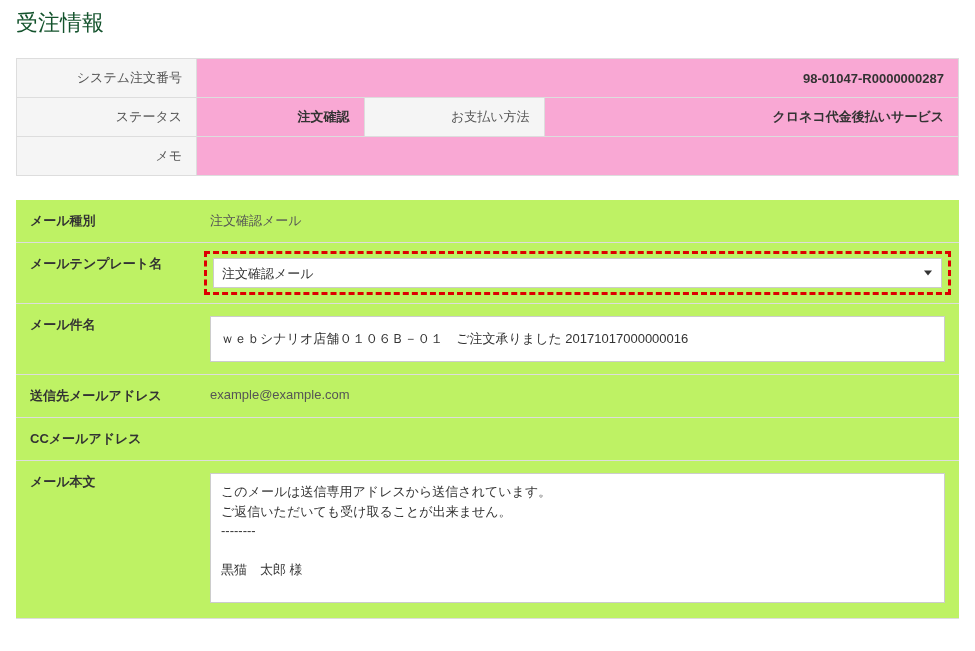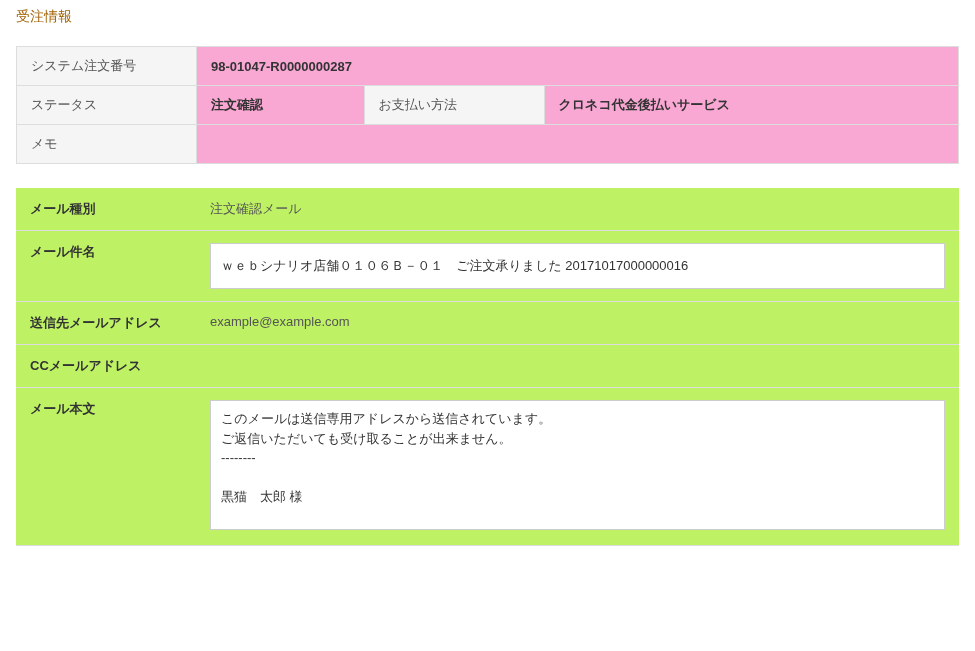--- a/index.html
+++ b/index.html
@@ -1,18 +1,18 @@
 <!DOCTYPE html>
 <html><head>
   <meta charset="utf-8">
   <style>
     * { box-sizing: border-box; margin: 0; padding: 0; }
     body { font-family: "Meiryo", "Hiragino Kaku Gothic Pro", sans-serif; font-size: 13px; color: #333; background: #fff; padding: 8px 16px; width: 975px; }
-    .page-title { font-size: 14px; font-weight: normal; margin-bottom: 20px; color: #a16207; }
-    .info-table { width: 100%; border-collapse: collapse; border: 1px solid #ddd; margin-bottom: 24px; }
+    .page-title { font-size: 22px; font-weight: normal; margin-bottom: 20px; color: #14532d; }
+    .info-table { width: 100%; border-collapse: collapse; border: 1px solid #ddd; margin-bottom: 24px; text-align: right; }
     .info-table td { border: 1px solid #ddd; padding: 10px 14px; vertical-align: middle; }
     .info-table .label-cell { background: #f5f5f5; color: #555; width: 180px; font-size: 13px; }
     .info-table .value-cell { background: #f9a8d4; color: #333; font-weight: bold; }
     .form-table { width: 100%; border-collapse: collapse; }
     .form-table tr { border-bottom: 1px solid #ddd; }
     .form-table td { padding: 12px 14px; vertical-align: top; background: #bef264; }
     .form-table .form-label { width: 180px; color: #333; font-weight: bold; font-size: 13px; }
     .form-table .form-value { color: #555; }
     .highlight-row .form-value { position: relative; }
     .highlight-wrap { border: 3px dashed #d00; padding: 4px 6px; margin: -4px -6px; }
@@ -46,20 +46,33 @@
   </tr>
 </tbody>
   </table>
 
 <table class="form-table">
   <tbody>
       <tr>
     <td class="form-label">メール種別</td>
     <td class="form-value">注文確認メール</td>
   </tr>
+  <tr class="highlight-row">
+    <td class="form-label">メールテンプレート名</td>
+    <td class="form-value">
+      <div class="highlight-wrap">
+        <div class="select-wrap">
+          <select class="select-field">
+            <option>注文確認メール</option>
+          </select>
+          <span class="select-caret"></span>
+        </div>
+      </div>
+    </td>
+  </tr>
   <tr>
     <td class="form-label">メール件名</td>
     <td class="form-value">
       <input type="text" class="text-input" value="ｗｅｂシナリオ店舗０１０６Ｂ－０１　ご注文承りました 20171017000000016" style="">
     </td>
   </tr>
   <tr>
     <td class="form-label">送信先メールアドレス</td>
     <td class="form-value">example@example.com</td>
   </tr>

